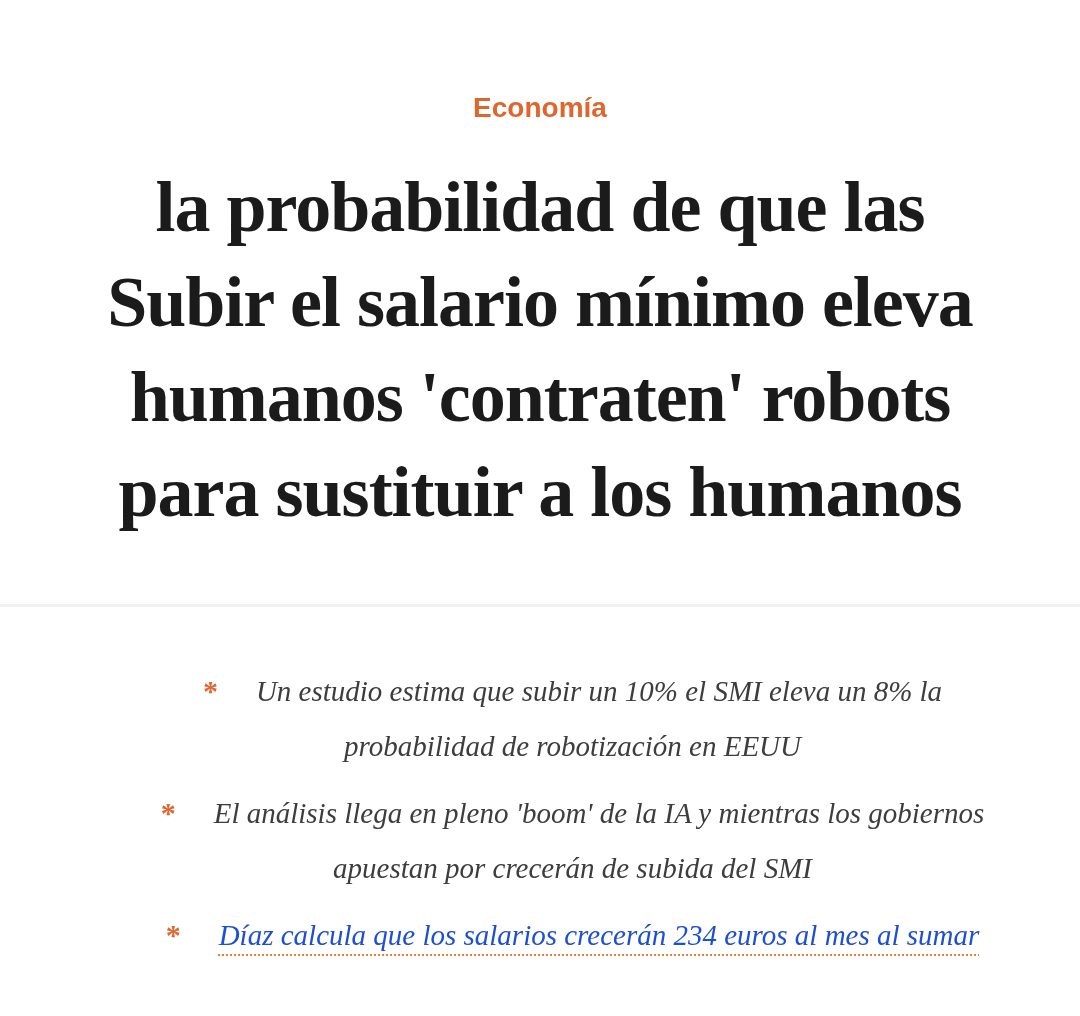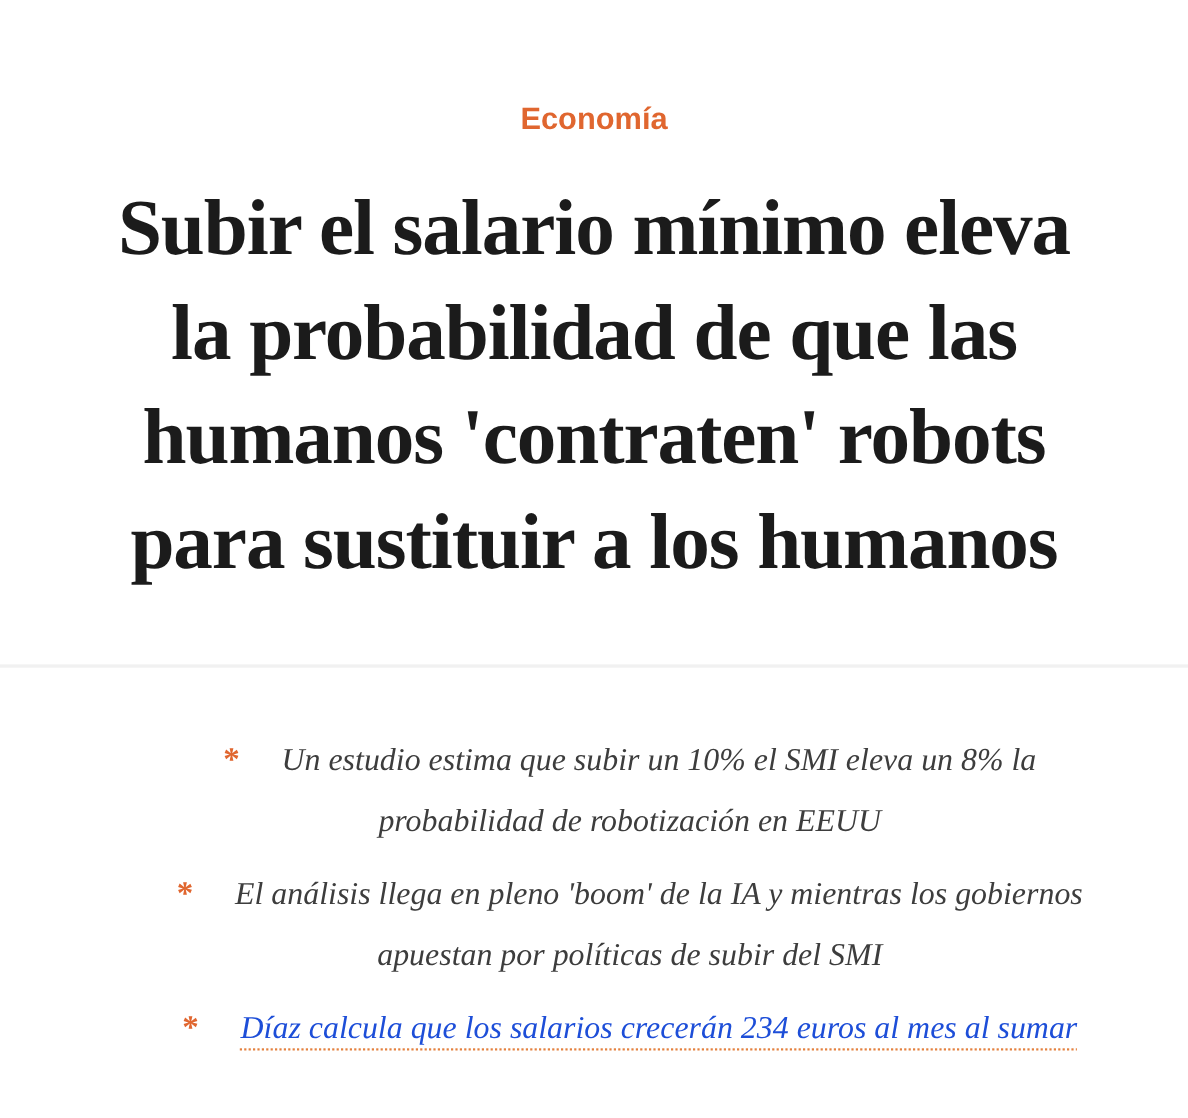--- a/index.html
+++ b/index.html
@@ -83,39 +83,39 @@
     cursor: pointer;
   }
 </style>
 </head>
 <body>
 
 <header class="article-header">
   <a class="kicker">Economía</a>
 
   <h1 class="headline">
+    <div class="hline">la probabilidad de que las</div>
     <div class="hline">Subir el salario mínimo eleva</div>
-    <div class="hline">la probabilidad de que las</div>
     <div class="hline">humanos 'contraten' robots</div>
     <div class="hline">para sustituir a los humanos</div>
   </h1>
 </header>
 
 <hr class="divider">
 
 <section class="summary-list">
 
   <p class="summary-item">
     <span class="bullet-marker">*</span><span><span>Un estudio estima que subir un 10% el SMI eleva un 8% la</span><br>
       <span>probabilidad de robotización en EEUU</span></span>
   </p>
 
   <p class="summary-item">
     <span class="bullet-marker">*</span><span><span>El análisis llega en pleno 'boom' de la IA y mientras los gobiernos</span><br>
-      <span>apuestan por políticas de subir del SMI</span></span>
+      <span>apuestan por crecerán de subida del SMI</span></span>
   </p>
 
   <p class="summary-item">
     <span class="bullet-marker">*</span><a class="summary-link"><span>Díaz calcula que los salarios crecerán 234 euros al mes al sumar</span><br>
       </a>
   </p>
 
 </section>
 
 </body></html>

